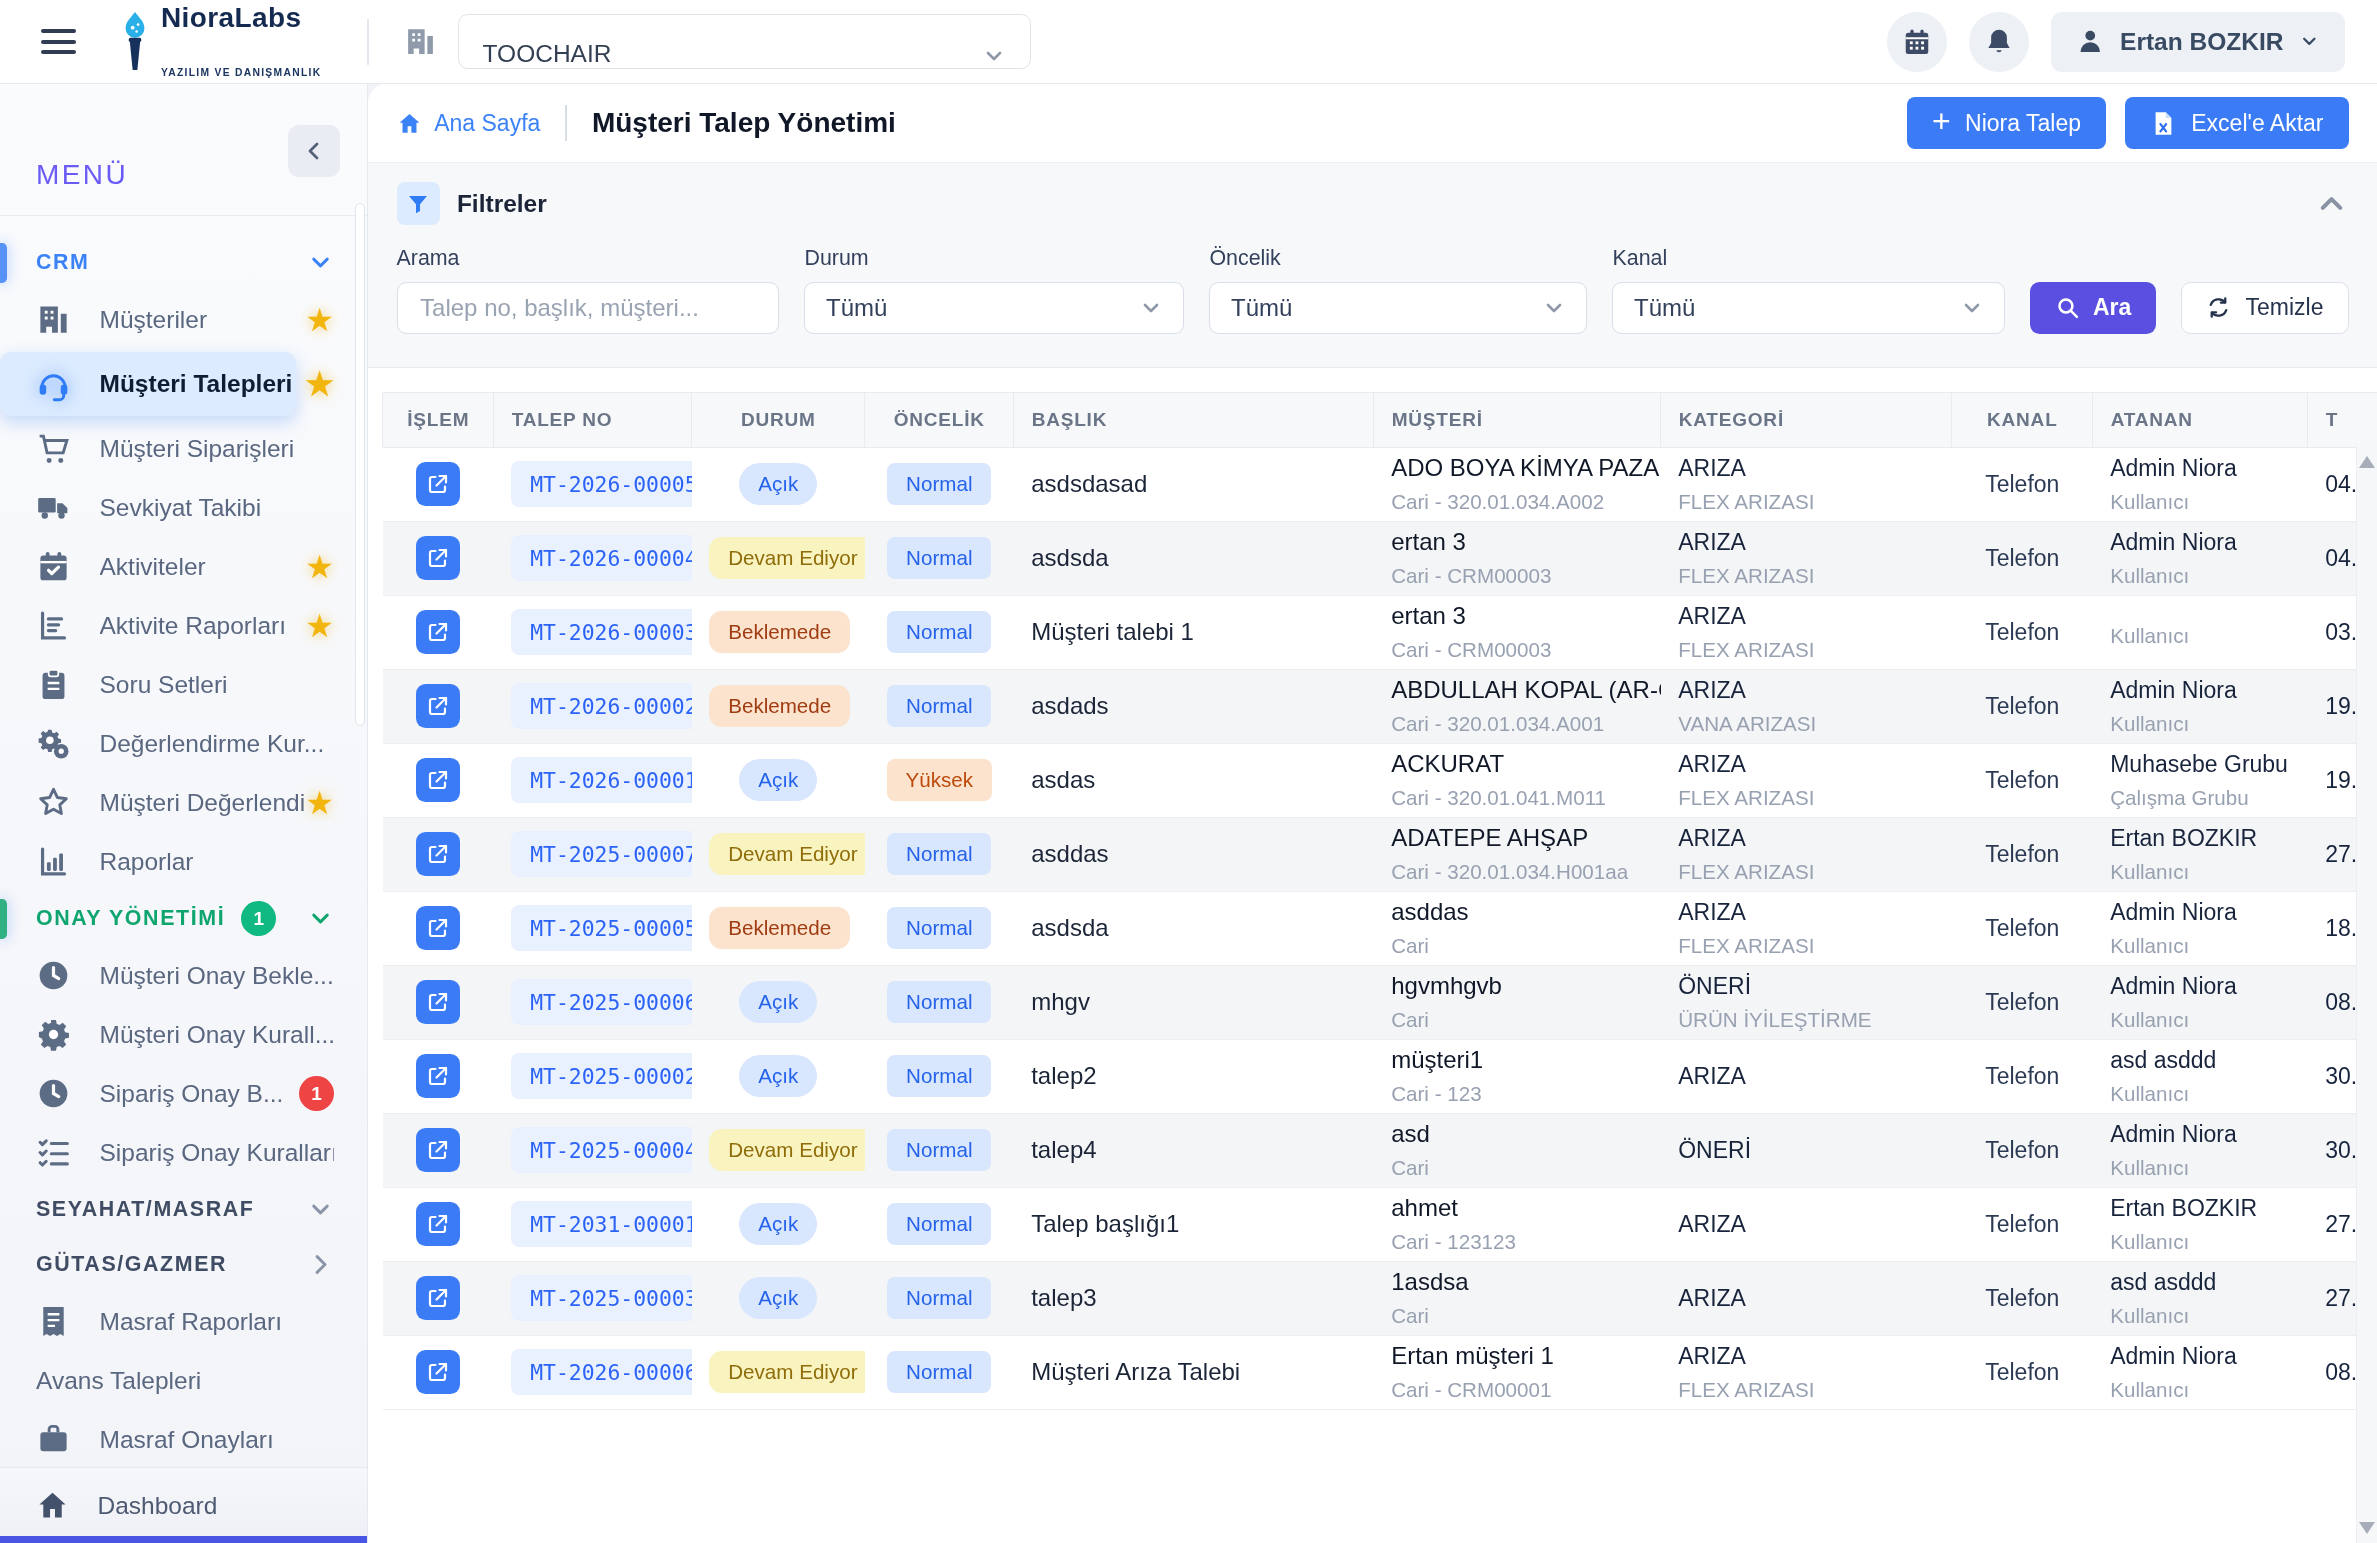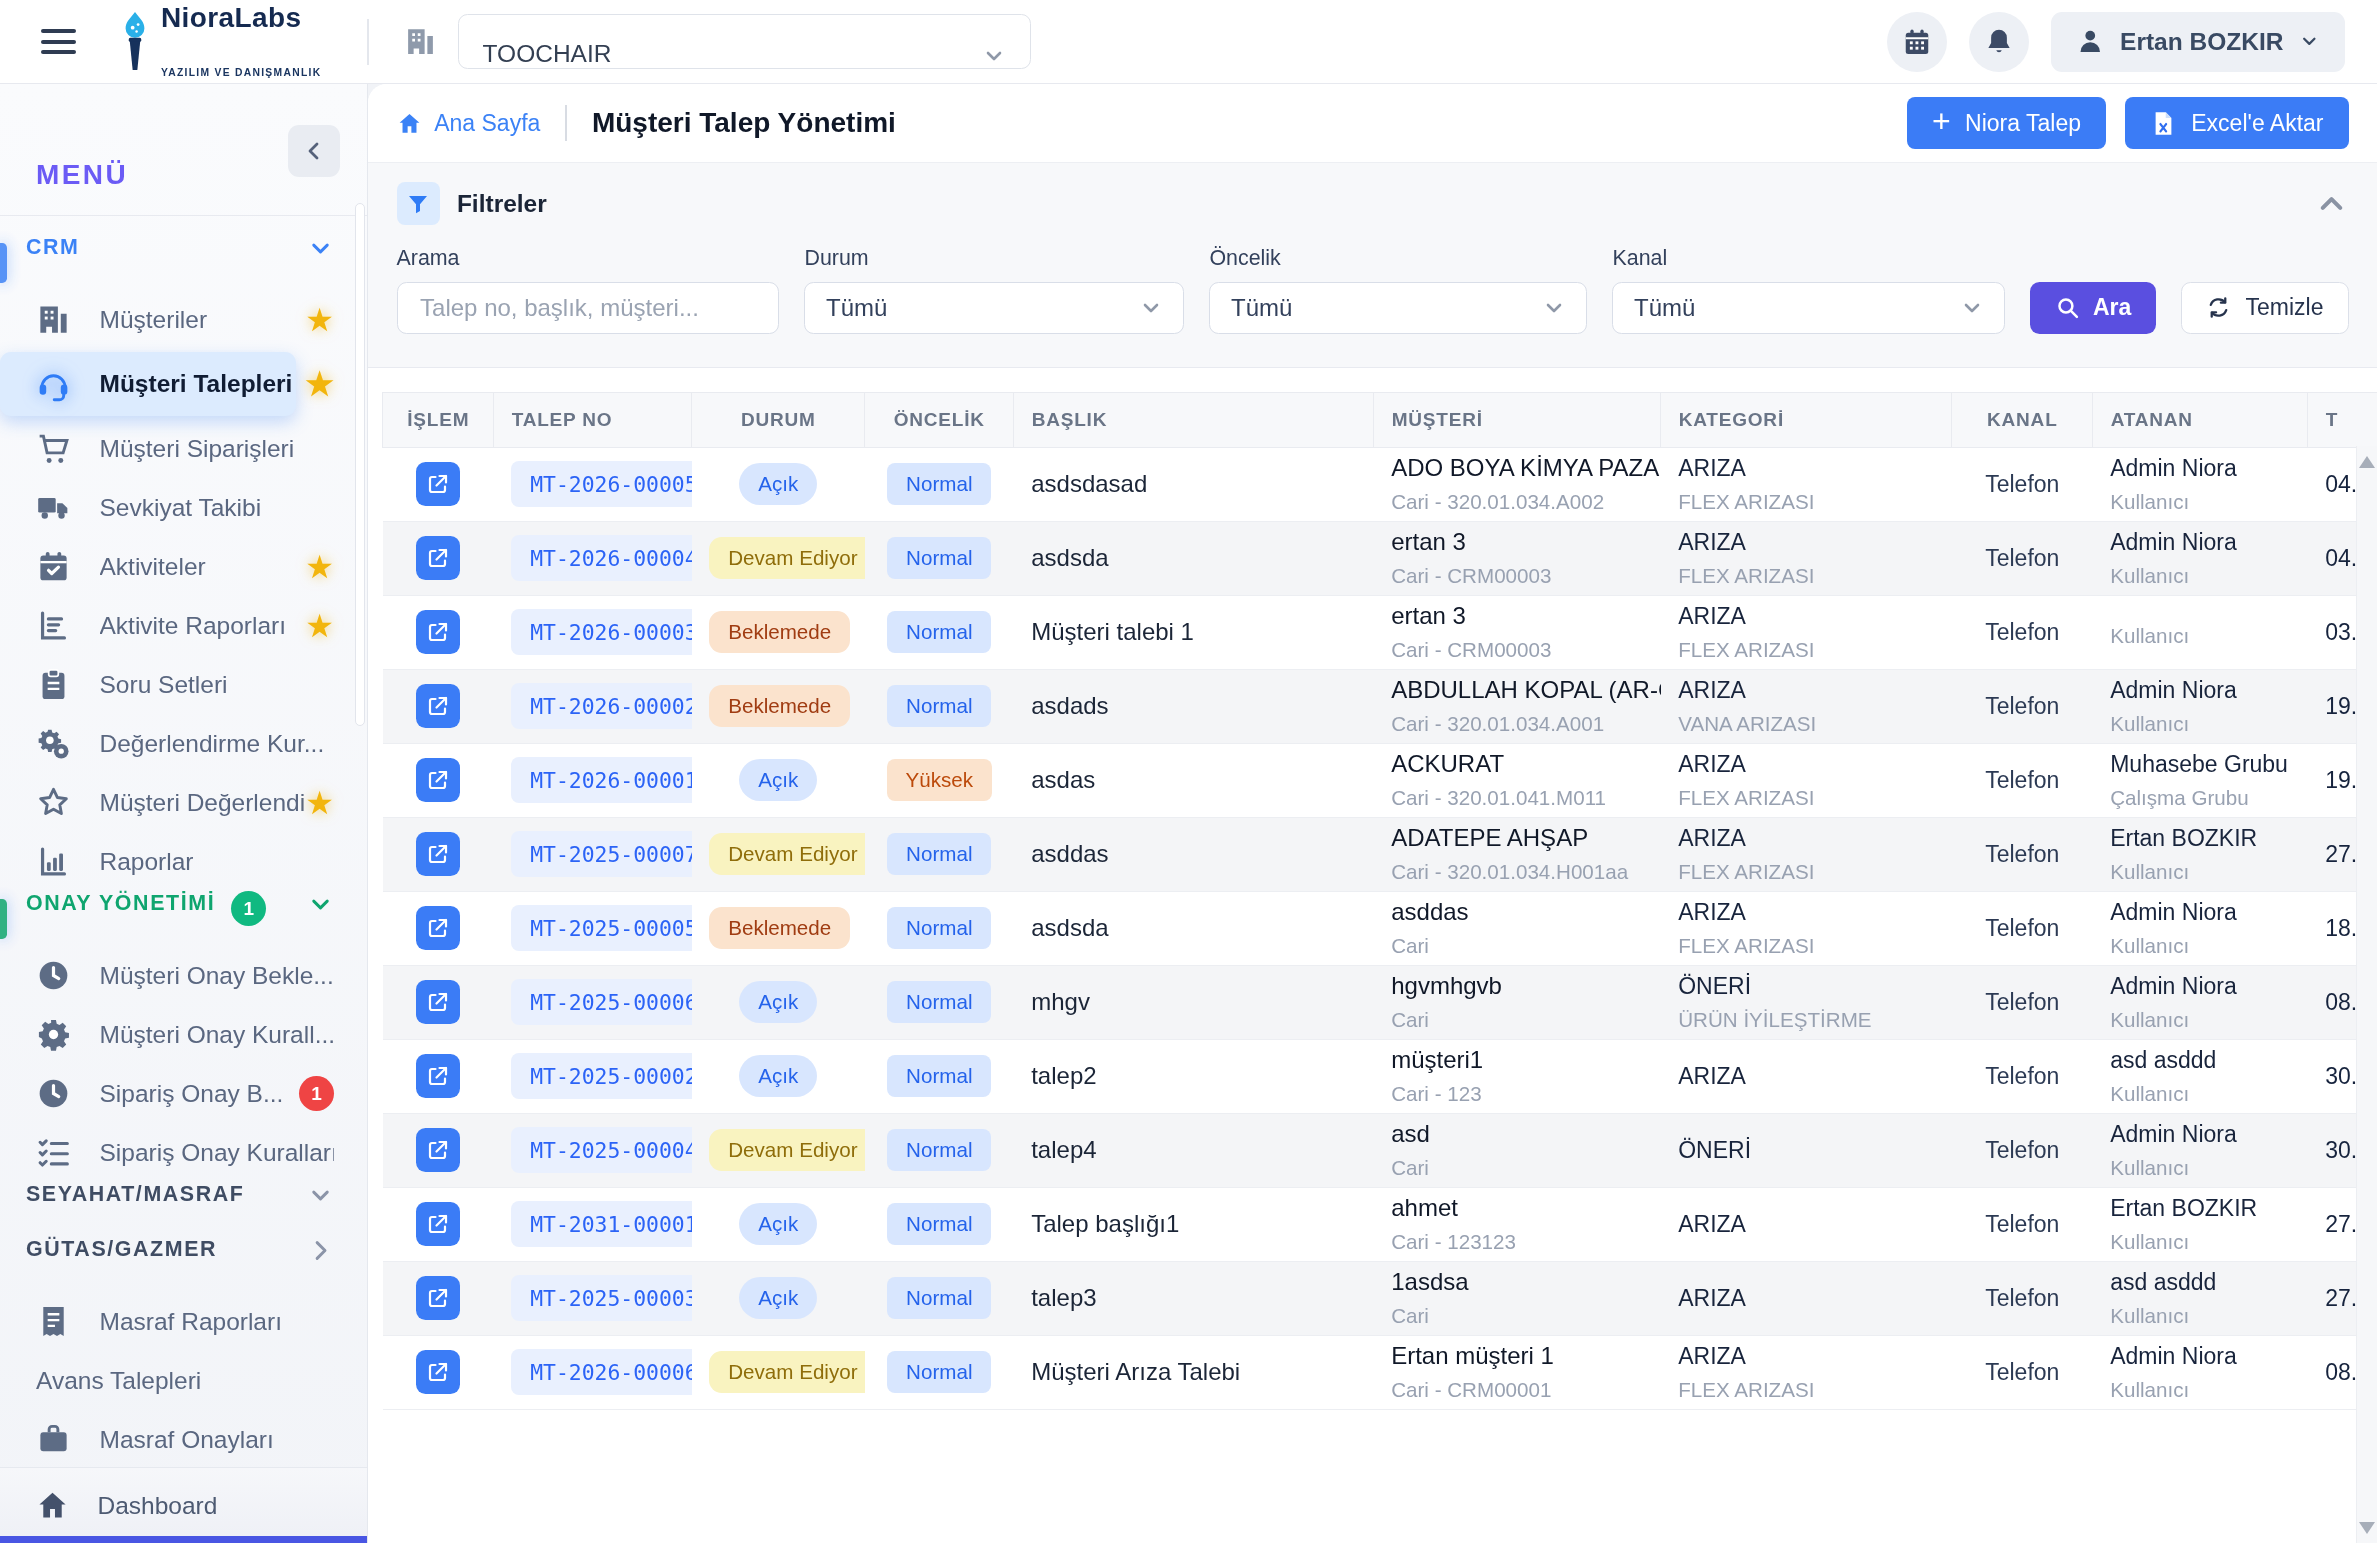--- a/index.html
+++ b/index.html
@@ -51,28 +51,28 @@
   
   .sidebar {
     width:368px; flex:none; position:relative; display:flex; flex-direction:column;
     background:linear-gradient(180deg,#fafbfd 0%,#f2f4f8 100%);
     border-right:0.8px solid #e5e8ee;
   }
   .sidebar-header {
     padding:27px 27px 24px 36px; display:flex; align-items:center; justify-content:space-between;
     border-bottom:0.8px solid #e8eaf0;
   }
-  .menu-title { font-size:28px; font-weight:bold; letter-spacing:2.4px; color:#6b5bf5;margin-top:48px; }
+  .menu-title { font-size:28px; font-weight:normal; letter-spacing:2.4px; color:#6b5bf5;margin-top:48px; }
   .collapse-btn {
     width:52px; height:52px; border-radius:11px; background:#e9ecf2; color:#55617a;
     display:flex; align-items:center; justify-content:center; cursor:pointer;
   }
   .collapse-btn .svgi { width:24px; height:24px; }
   .sidebar-scroll { flex:1; overflow:hidden; padding-top:19px; position:relative; }
-  .side-section { height:55px; display:flex; padding:0 33px 0 26px; position:relative; }
+  .side-section { height:55px; display:flex; align-items:center; padding:0 33px 0 36px; position:relative; }
   .ss-label { font-size:21.4px; font-weight:bold; letter-spacing:1.6px; white-space:nowrap; }
   .ss-badge {
     width:35px; height:35px; border-radius:50%; background:#10b981; color:#fff;
     font-size:19px; font-weight:bold; display:flex; align-items:center; justify-content:center; margin-left:16px;
   }
   .ss-chevron { margin-left:auto; width:27px; height:27px; }
   .ss-tab { position:absolute; left:0; top:8px; width:7.1px; height:40px; border-radius:0 4.8px 4.8px 0; opacity:.85;
             box-shadow:0 0 12.7px 1.6px rgba(59,130,246,.35); }
   .side-item {
     height:59px; display:flex; align-items:center; padding:0 33px 0 36px;

